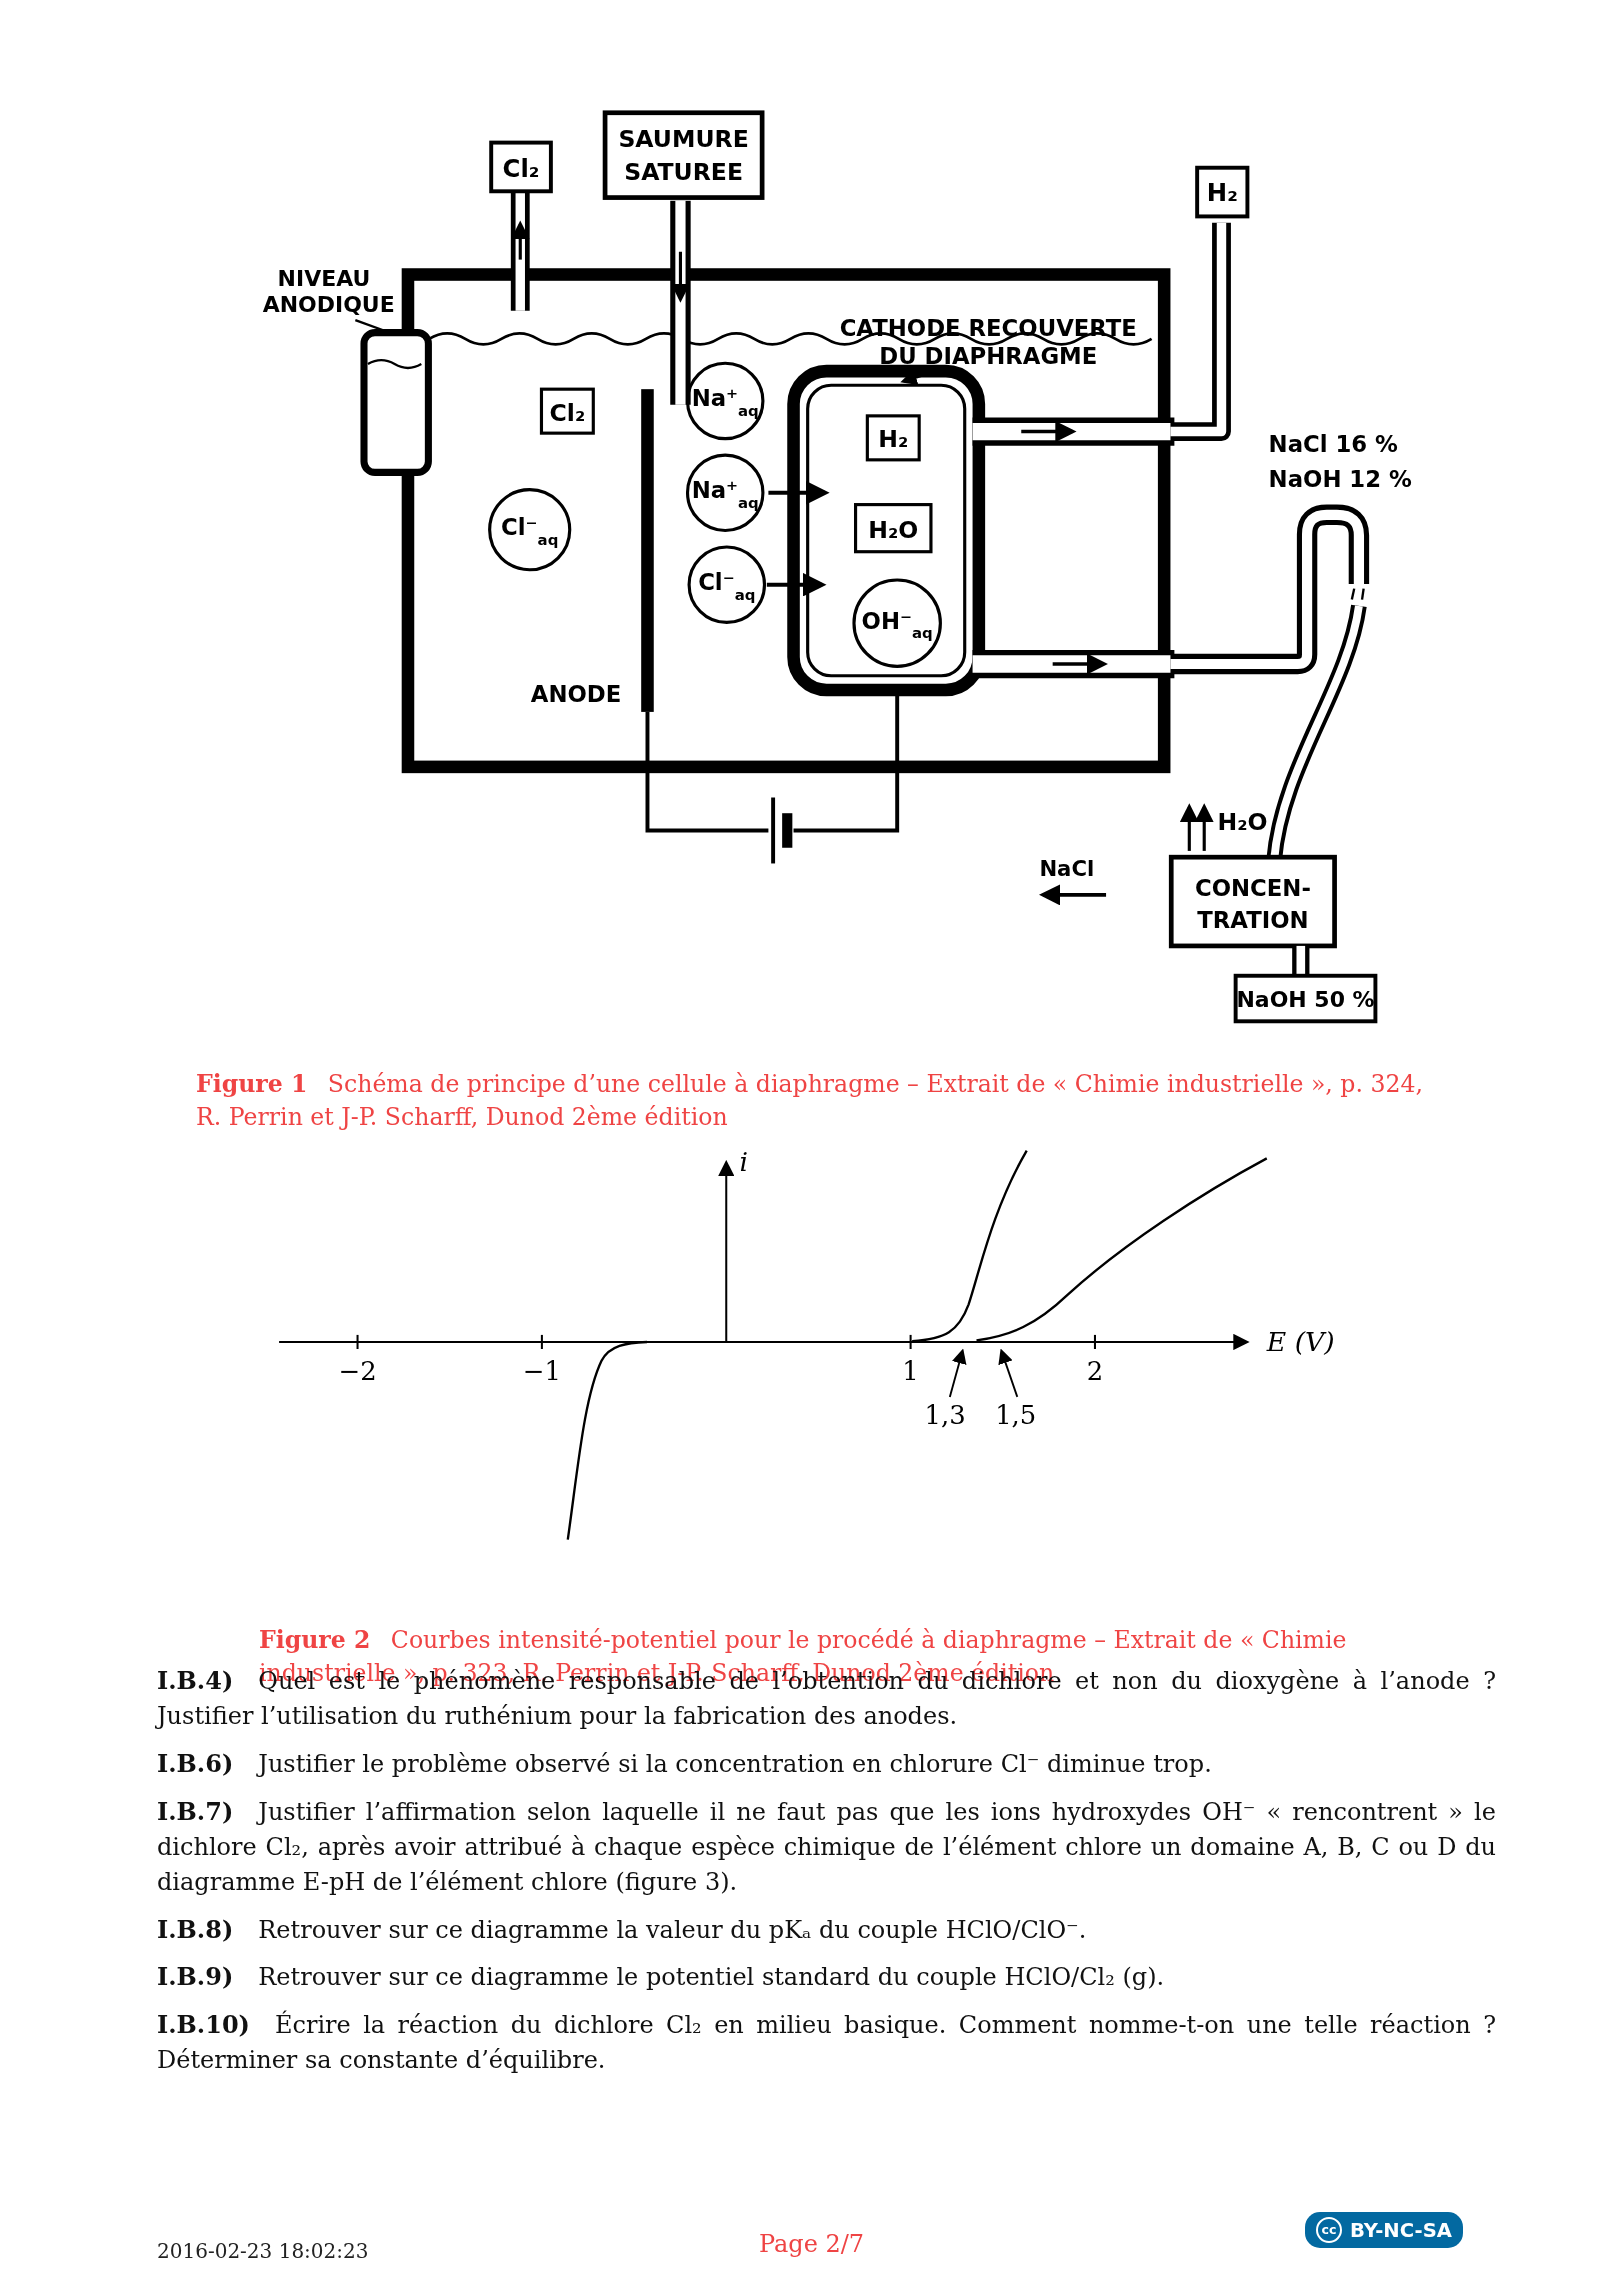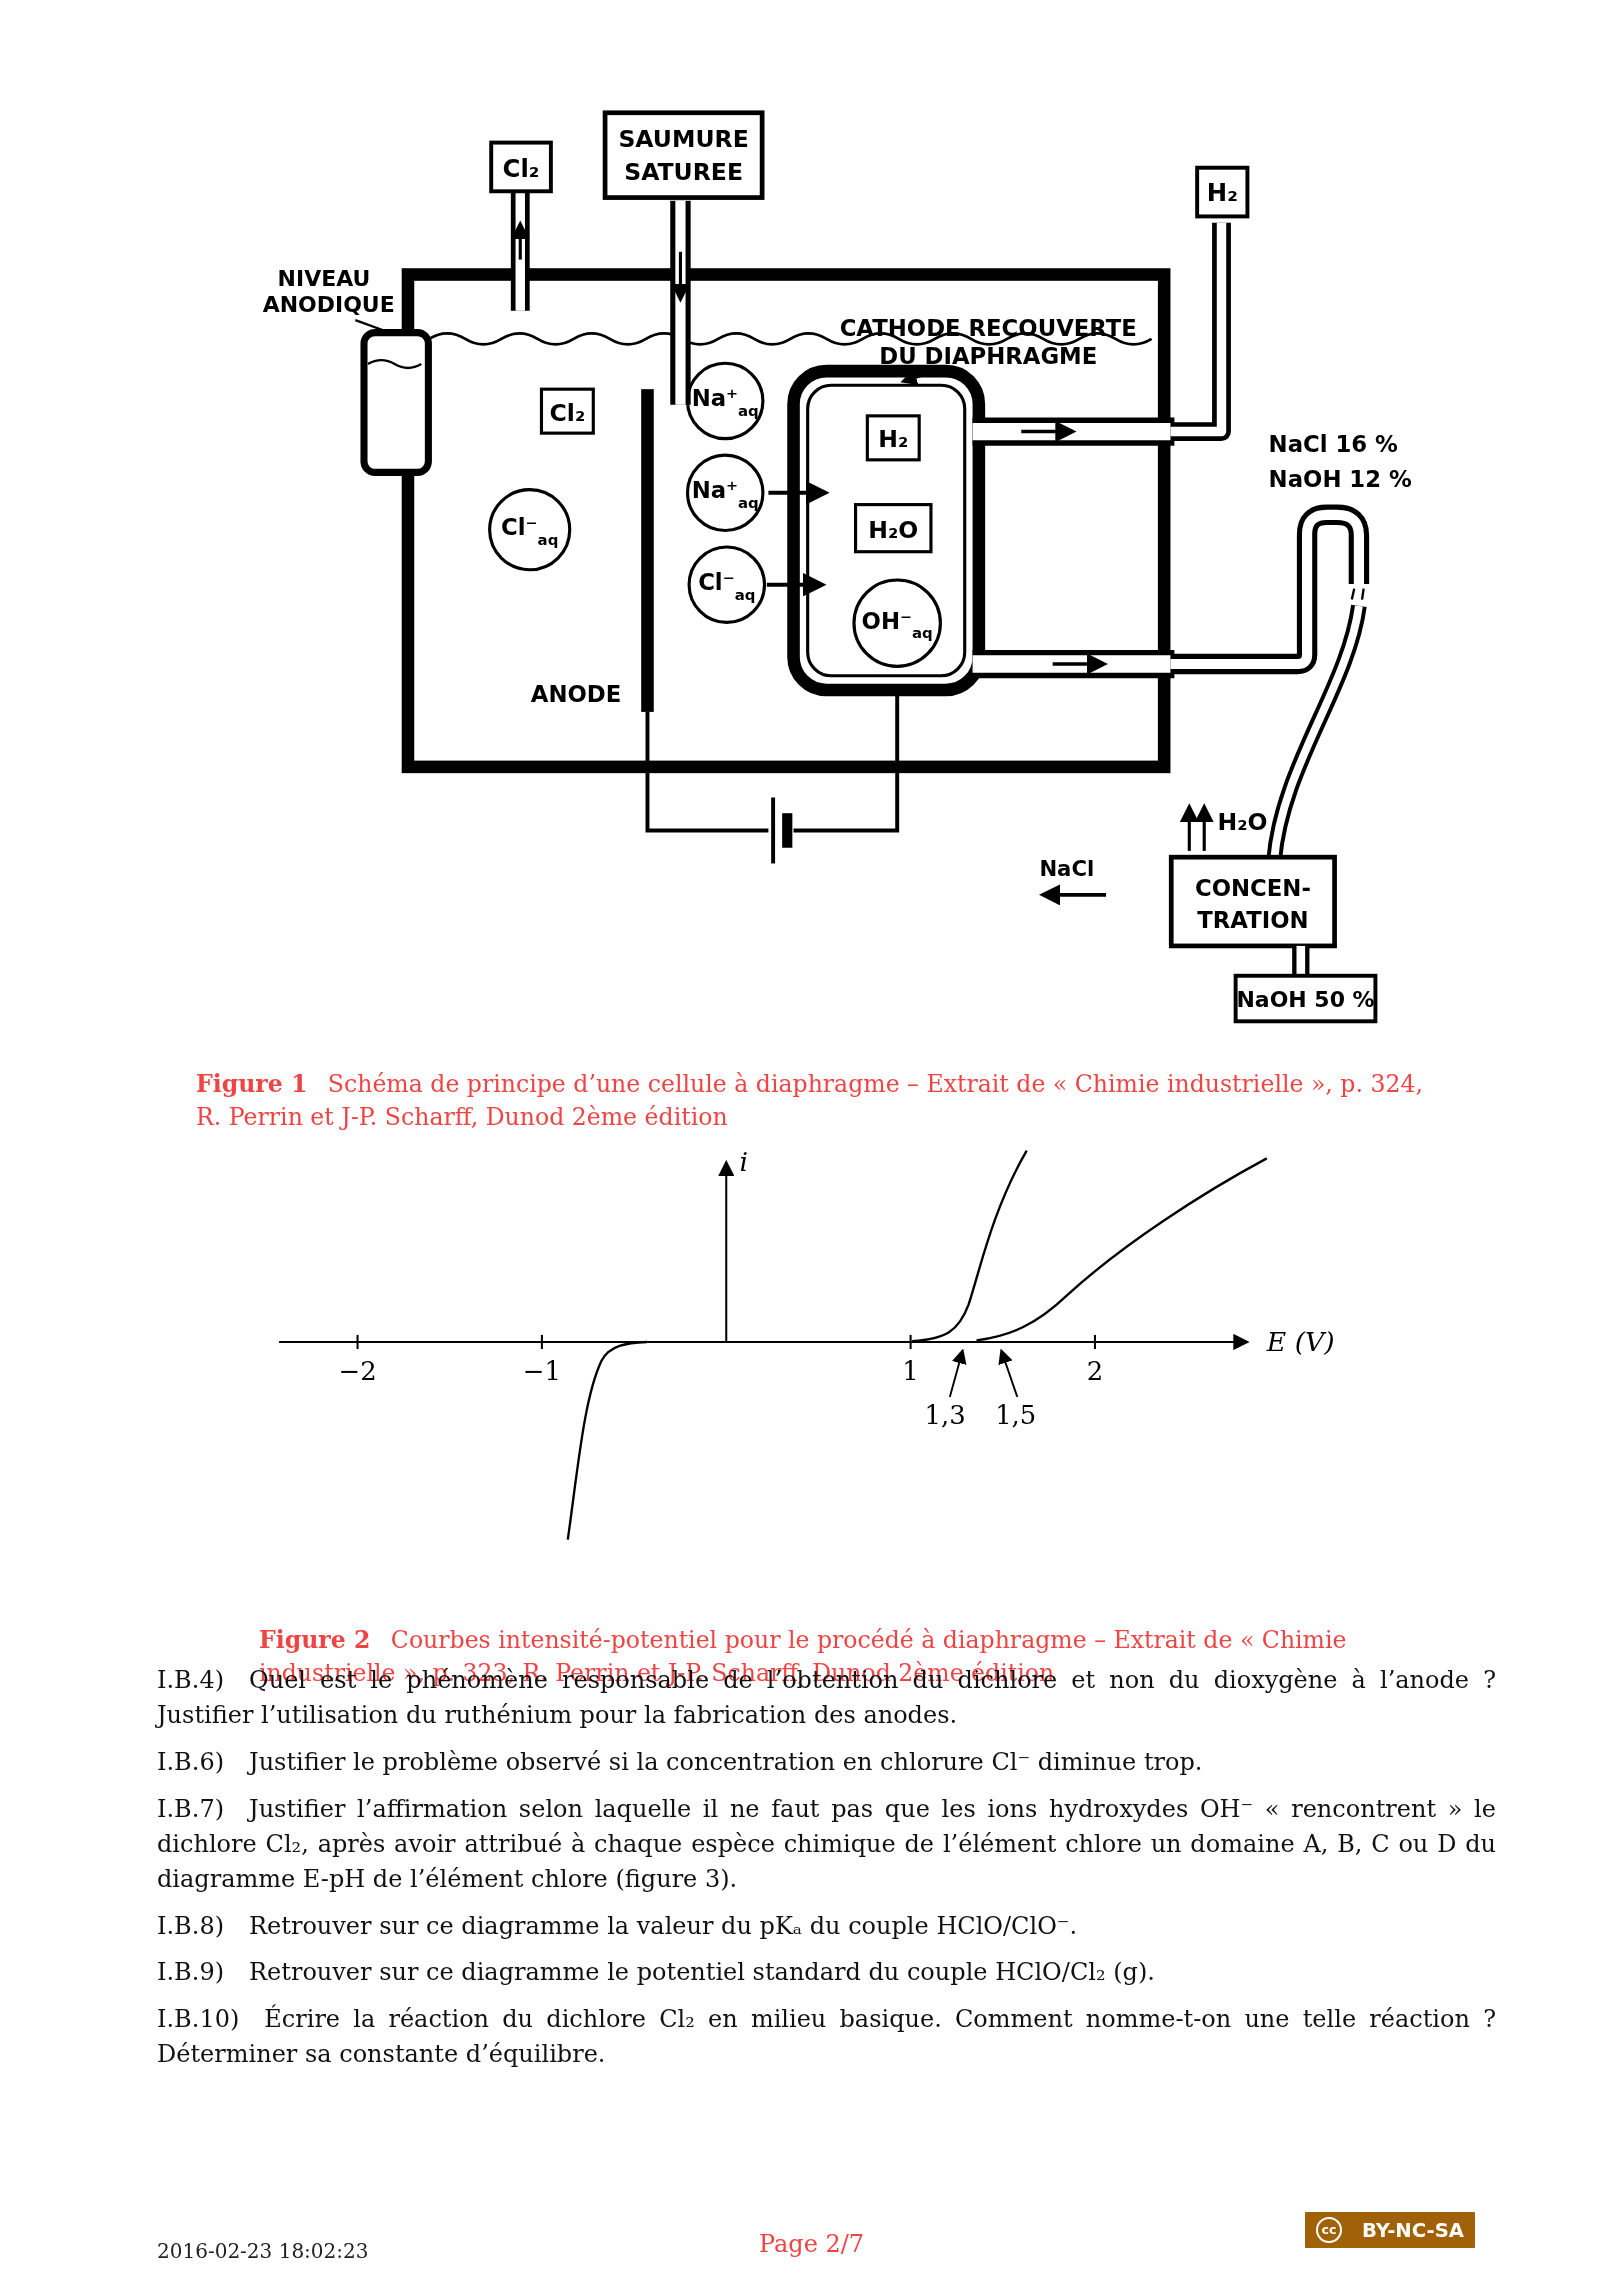--- a/index.html
+++ b/index.html
@@ -18,35 +18,35 @@
     position:absolute;
     font-size:23.6px; line-height:1.42;
     color:#ef4444;
   }
   .fig-caption .tag { font-weight:bold; margin-right:20.4px; }
   .questions {
     position:absolute; left:157px; top:1663px; width:1339px;
     font-size:24px; line-height:1.46; color:#111;
   }
   .questions p { margin:0 0 11.8px 0; text-align:justify; }
-  .qnum { font-weight:normal; margin-right:25px; }
+  .qnum { font-weight:bold; margin-right:25px; }
   .footer-timestamp {
     position:absolute; left:157px; top:2239px;
     font-size:20px; color:#222;
   }
   .footer-page {
     position:absolute; left:50%; top:2230px; transform:translateX(-50%);
     font-size:24px; color:#ef4444;
   }
   .cc-badge {
     position:absolute; left:1305px; top:2212px;
     height:36px; padding:0 11px;
-    background:#a16207; color:#fff;
-    border-radius:1px;
-    display:flex; align-items:center; gap:20px;
+    background:#0369a1; color:#fff;
+    border-radius:15px;
+    display:flex; align-items:center; gap:8px;
     font-family:"DejaVu Sans", sans-serif; font-weight:bold; font-size:19.6px;
   }
   .cc-circle {
     width:22px; height:22px; border:2px solid #fff; border-radius:50%;
     display:flex; align-items:center; justify-content:center;
     font-size:12.6px; font-weight:bold; line-height:1;
   }
 </style>
 </head>
 <body>

